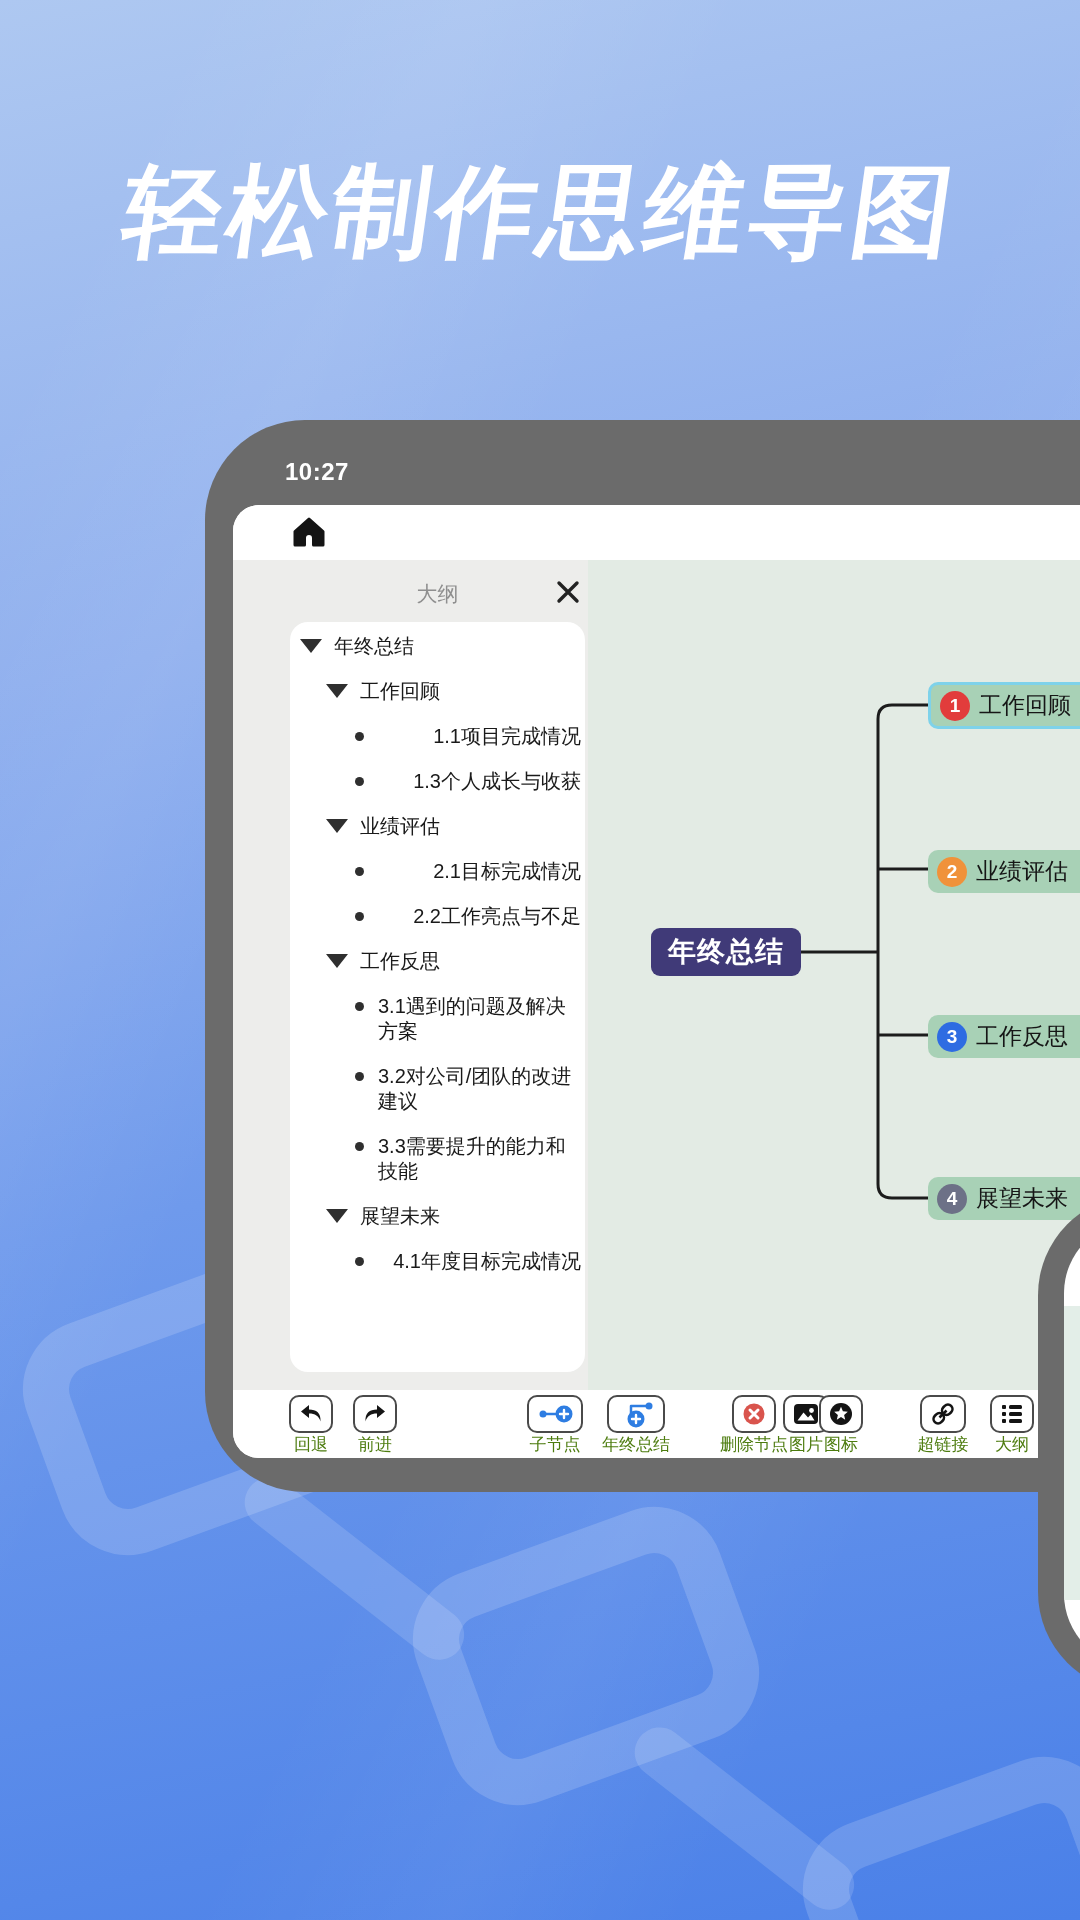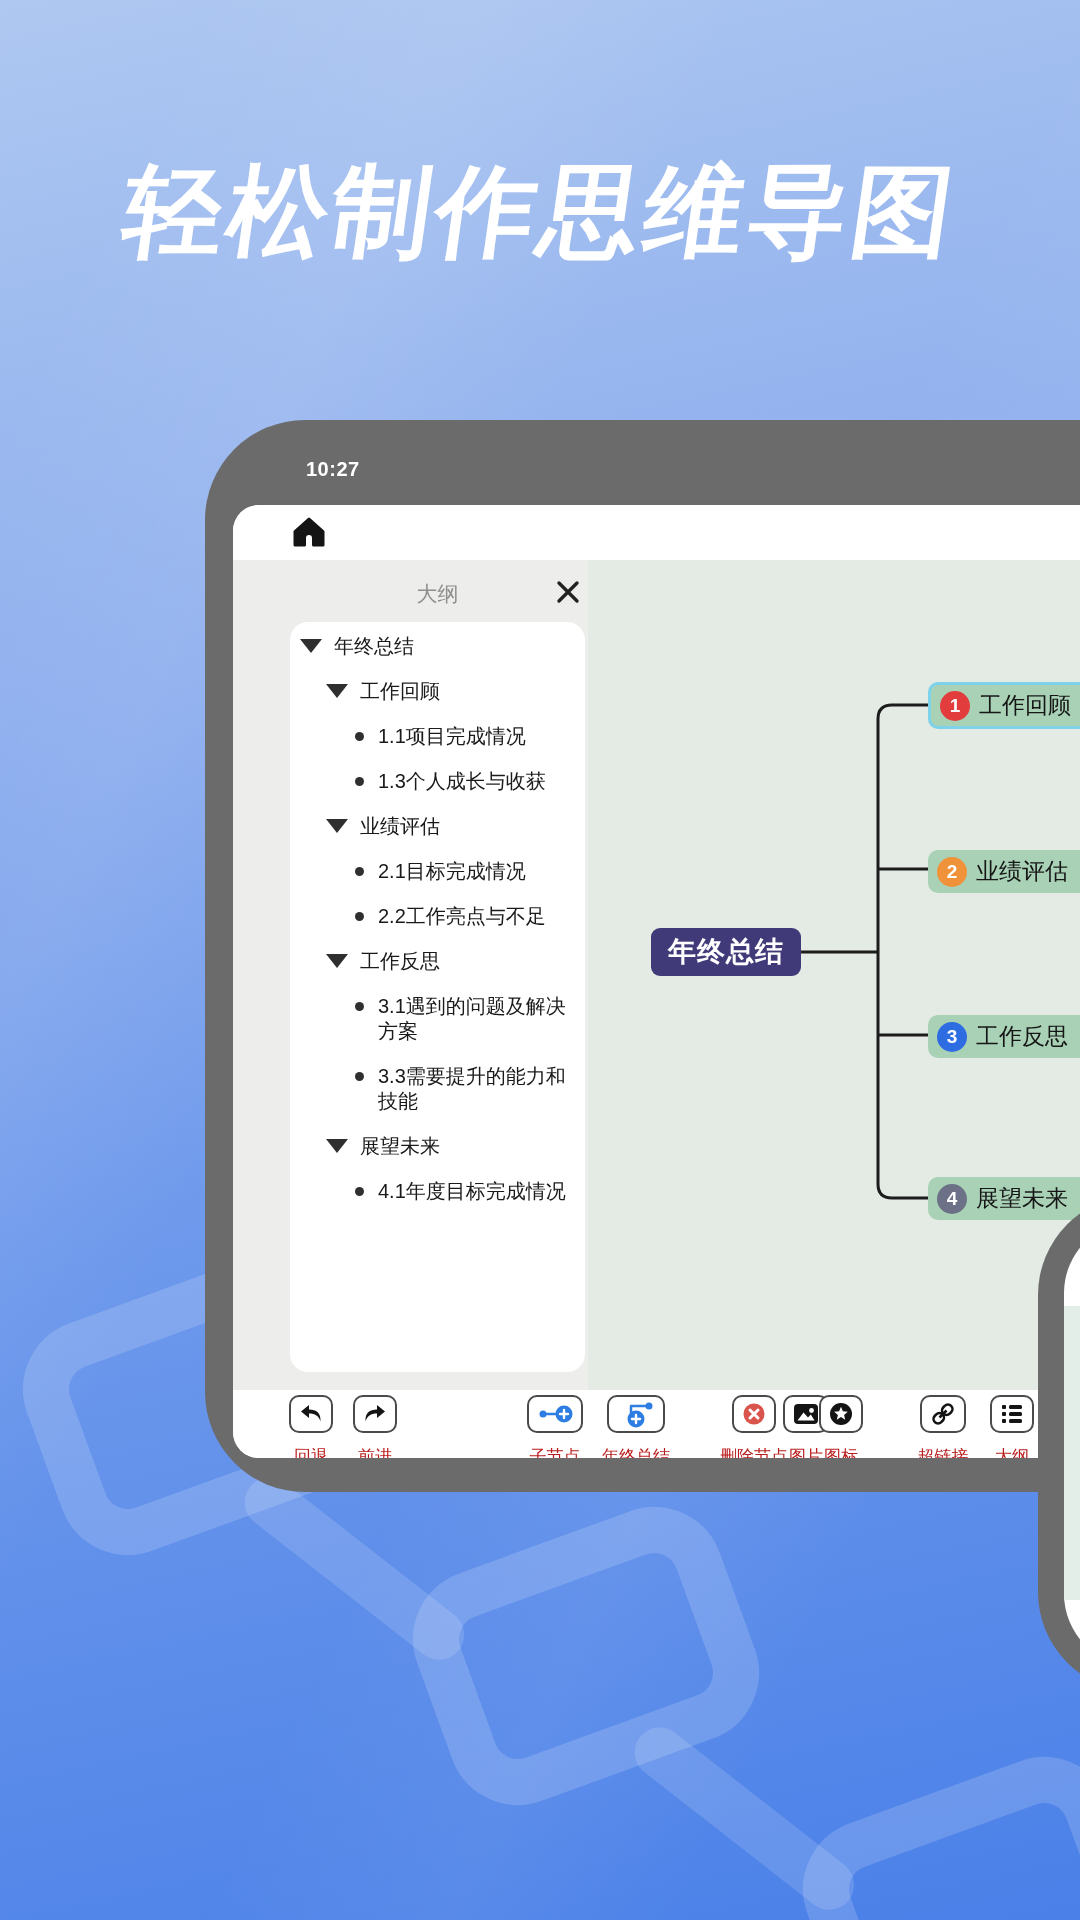--- a/index.html
+++ b/index.html
@@ -16,21 +16,21 @@
     width:230px;height:150px;transform:rotate(-20deg);}
   .wm-bar{position:absolute;background:rgba(255,255,255,.14);height:50px;width:265px;border-radius:25px;
     transform:rotate(38deg);transform-origin:0 50%;}
 
   .headline{position:absolute;left:0;top:146px;width:100%;text-align:center;margin:0;
     color:#fff;font-size:100px;font-weight:900;letter-spacing:4px;transform:skewX(-8deg);}
 
   
   .tablet{position:absolute;left:205px;top:420px;width:1010px;height:1072px;
     background:#6b6b6b;border-radius:100px;}
-  .status-time{position:absolute;left:80px;top:38px;color:#fff;font-size:20px;font-weight:600;letter-spacing:.5px;margin-left:21px;}
+  .status-time{position:absolute;left:80px;top:38px;color:#fff;font-size:24px;font-weight:600;letter-spacing:.5px;}
   .screen{position:absolute;left:28px;top:85px;width:982px;height:953px;background:#fff;
     border-radius:26px 0 0 26px;overflow:hidden;}
   .topbar{position:absolute;left:0;top:0;width:100%;height:55px;background:#fff;}
   .home-btn{position:absolute;left:56px;top:8px;width:40px;height:40px;border:none;background:none;padding:0;cursor:pointer;}
 
   
   .canvas{position:absolute;left:0;top:55px;width:100%;height:830px;background:#e3ebe4;}
   .map-svg{position:absolute;left:0;top:0;}
   .root-node{position:absolute;left:418px;top:368px;width:150px;height:48px;background:#403a78;
     border-radius:9px;color:#fff;font-size:28px;font-weight:700;letter-spacing:1px;
@@ -44,33 +44,33 @@
 
   
   .panel{position:absolute;left:0;top:55px;width:355px;height:830px;background:#ededeb;}
   .panel-title{position:absolute;left:57px;top:20px;width:295px;text-align:center;font-size:21px;color:#8f8f8f;}
   .panel-close{position:absolute;left:314px;top:12px;width:42px;height:42px;border:none;background:none;padding:0;cursor:pointer;}
   .card{position:absolute;left:57px;top:62px;width:295px;height:750px;background:#fff;border-radius:18px;
     overflow:hidden;box-sizing:border-box;padding-top:2px;}
   .o-row{display:flex;align-items:flex-start;padding:10px 4px 10px 0;font-size:20px;line-height:25px;color:#1a1a1a;cursor:pointer;}
   .o-row.lv0{margin-left:10px;}
   .o-row.lv1{margin-left:36px;}
-  .o-row.lv2{margin-left:60px;}
+  .o-row.lv2{margin-left:60px;justify-content:space-between;}
   .tri{width:0;height:0;border-left:11px solid transparent;border-right:11px solid transparent;
     border-top:14px solid #2f2f2f;margin:5px 12px 0 0;flex:0 0 auto;}
   .dot{width:9px;height:9px;border-radius:50%;background:#2f2f2f;margin:8px 14px 0 5px;flex:0 0 auto;}
   .o-text{max-width:206px;}
 
   
   .toolbar{position:absolute;left:0;top:885px;width:100%;height:68px;background:#fff;}
   .tool{position:absolute;top:5px;width:120px;margin-left:-60px;text-align:center;border:none;background:none;padding:0;
     font-family:inherit;cursor:pointer;}
   .tool-box{display:inline-flex;align-items:center;justify-content:center;height:38px;min-width:40px;
     padding:0 7px;border:2.5px solid #4a4a4a;border-radius:10px;background:#fff;box-sizing:border-box;}
-  .tool-label{display:block;margin-top:12px;font-size:17px;color:#b91c1c;}
+  .tool-label{display:block;margin-top:0;font-size:17px;color:#4d7c0f;}
 
   
   .phone{position:absolute;left:1038px;top:1195px;width:330px;height:497px;background:#6b6b6b;border-radius:100px;}
   .phone-screen{position:absolute;left:26px;top:26px;width:304px;height:445px;background:#fff;
     border-radius:72px 0 0 72px;overflow:hidden;}
   .phone-mint{position:absolute;left:0;top:85px;width:100%;height:294px;background:#e3eee8;}
 </style>
 </head>
 <body>
 
@@ -171,20 +171,24 @@
             <div class="o-row lv1">
               <span class="tri"></span>
               <span class="o-text">工作反思</span>
             </div>
             <div class="o-row lv2">
               <span class="dot"></span>
               <span class="o-text">3.1遇到的问题及解决方案</span>
             </div>
             <div class="o-row lv2">
               <span class="dot"></span>
+              <span class="o-text">3.2对公司/团队的改进建议</span>
+            </div>
+            <div class="o-row lv2">
+              <span class="dot"></span>
               <span class="o-text">3.3需要提升的能力和技能</span>
             </div>
             <div class="o-row lv1">
               <span class="tri"></span>
               <span class="o-text">展望未来</span>
             </div>
             <div class="o-row lv2">
               <span class="dot"></span>
               <span class="o-text">4.1年度目标完成情况</span>
             </div>

